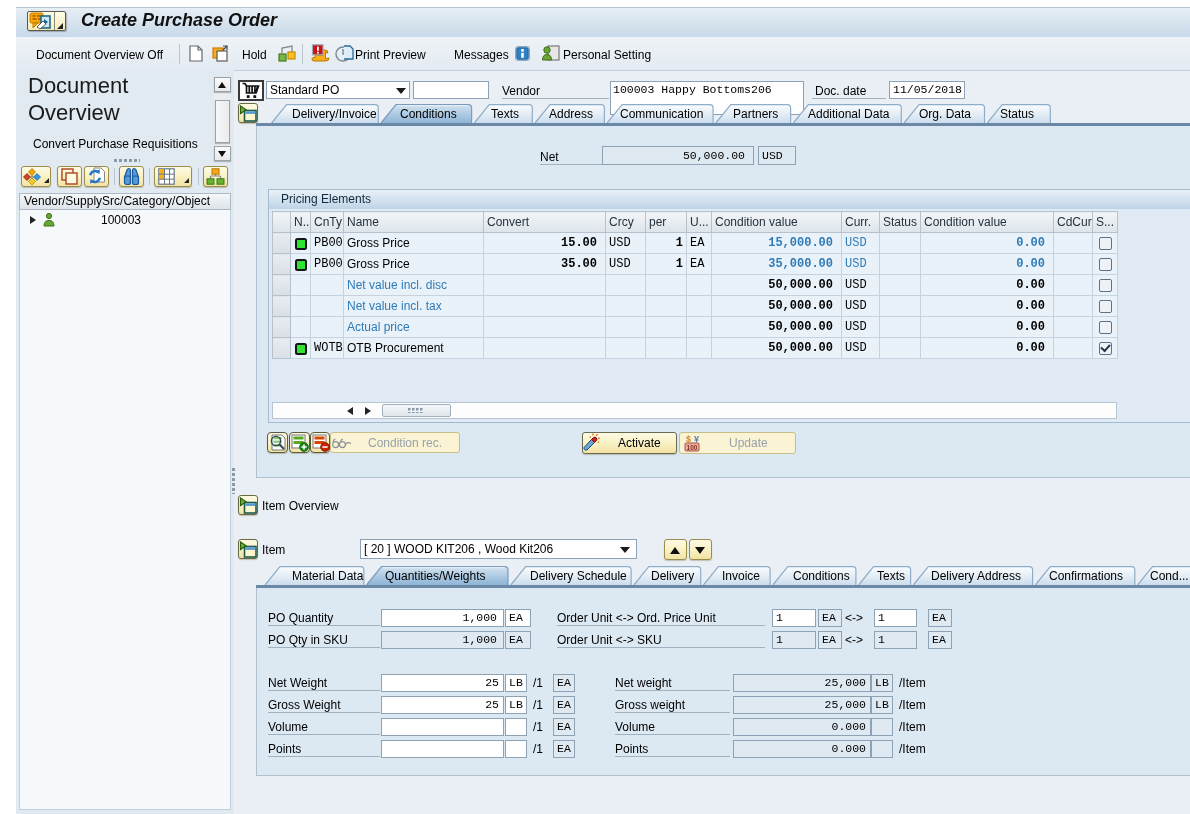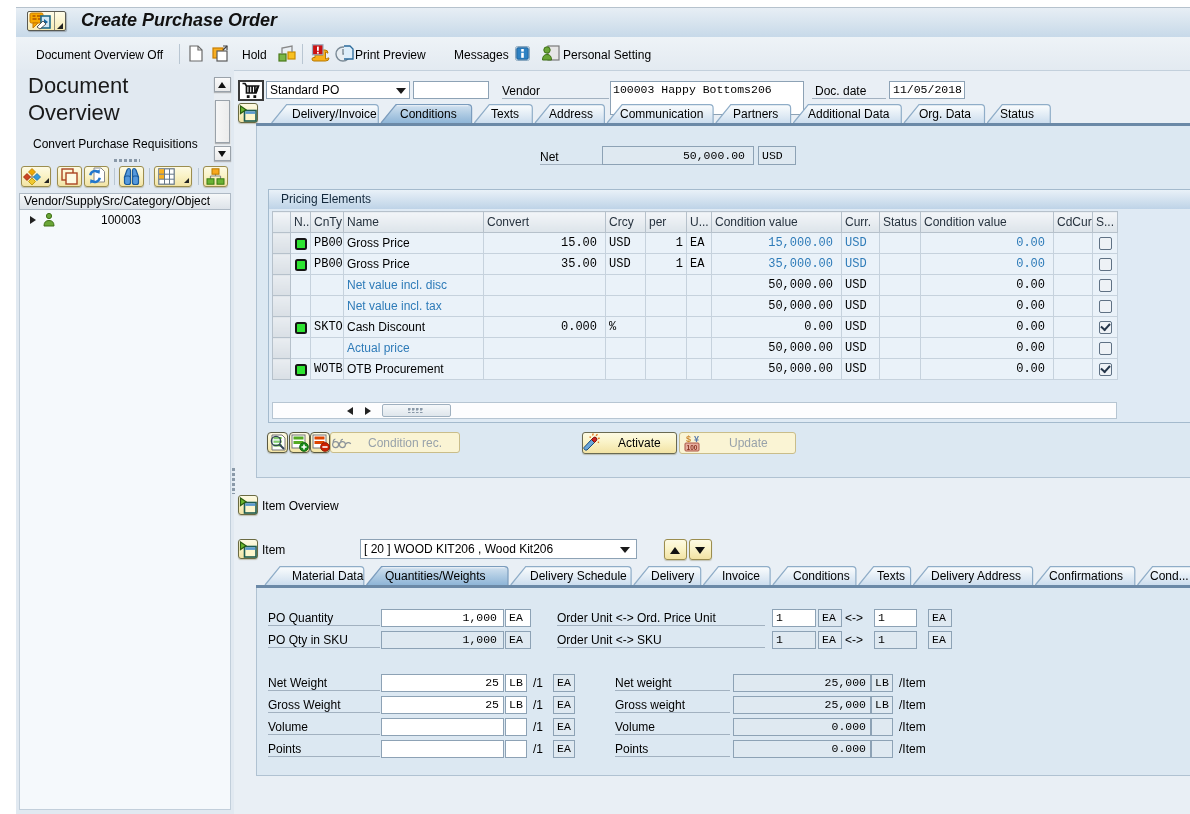--- a/index.html
+++ b/index.html
@@ -21,21 +21,21 @@
 .sbtn.up:after{top:4px;border-left:4.5px solid transparent;border-right:4.5px solid transparent;border-bottom:6px solid #111;}
 .sbtn.dn:after{top:4px;border-left:4.5px solid transparent;border-right:4.5px solid transparent;border-top:6px solid #111;}
 
 #pt{font:12px "Liberation Sans",sans-serif;}
 #pt td{box-sizing:border-box;border:1px solid #c6d2dd;border-top:none;height:21px;padding:0 3px;
  background:#eaf2f9;overflow:hidden;white-space:nowrap;}
 #pt tr.hd td{background:linear-gradient(180deg,#f2f5f8,#dde4ea);border:1px solid #b6c1cb;
  color:#26323e;}
 #pt td.sel{background:linear-gradient(180deg,#e9edf1,#d9dfe5);border-color:#b6c1cb;}
 #pt .mo{font-family:"Liberation Mono",monospace;}
-#pt .rr{text-align:right;padding-right:8px;}
+#pt .rr{text-align:right;padding-right:8px;font-weight:bold;}
 #pt .bl{color:#2e7bb8;}
 #pt .cc{text-align:center;padding:0;}
 .gsq{display:inline-block;width:8px;height:8px;background:#2ee432;border:2px solid #151515;border-radius:2.5px;vertical-align:middle;}
 .cb{display:inline-block;width:11px;height:11px;background:#eef2f6;border:1.5px solid #5f7184;border-radius:2px;vertical-align:middle;position:relative;}
 .cb.on:after{content:"";position:absolute;left:1.5px;top:1px;width:7px;height:4px;border-left:2px solid #24364a;border-bottom:2px solid #24364a;transform:rotate(-48deg);}
 </style></head>
 <body>
 
 <div class="abs" id="winbg" style="left:16px;top:7px;width:1174px;height:807px;background:#e9eff5;"></div>
 
@@ -347,36 +347,20 @@
         <td class="mo rr"></td>
         <td class="mo"></td>
         <td class="mo rr" style="padding-right:3px;"></td>
         <td class="mo"></td>
         <td class="mo rr ">50,000.00</td>
         <td class="mo ">USD</td>
         <td></td>
         <td class="mo rr ">0.00</td>
         <td></td>
         <td class="cc"><span class="cb"></span></td>
-      </tr>
-<tr>
-        <td class="sel"></td>
-        <td class="cc"><span class="gsq"></span></td>
-        <td class="mo">SKTO</td>
-        <td class="">Cash Discount</td>
-        <td class="mo rr">0.000</td>
-        <td class="mo">%</td>
-        <td class="mo rr" style="padding-right:3px;"></td>
-        <td class="mo"></td>
-        <td class="mo rr ">0.00</td>
-        <td class="mo ">USD</td>
-        <td></td>
-        <td class="mo rr ">0.00</td>
-        <td></td>
-        <td class="cc"><span class="cb on"></span></td>
       </tr>
 <tr>
         <td class="sel"></td>
         <td class="cc"></td>
         <td class="mo"></td>
         <td class="bl">Actual price</td>
         <td class="mo rr"></td>
         <td class="mo"></td>
         <td class="mo rr" style="padding-right:3px;"></td>
         <td class="mo"></td>

